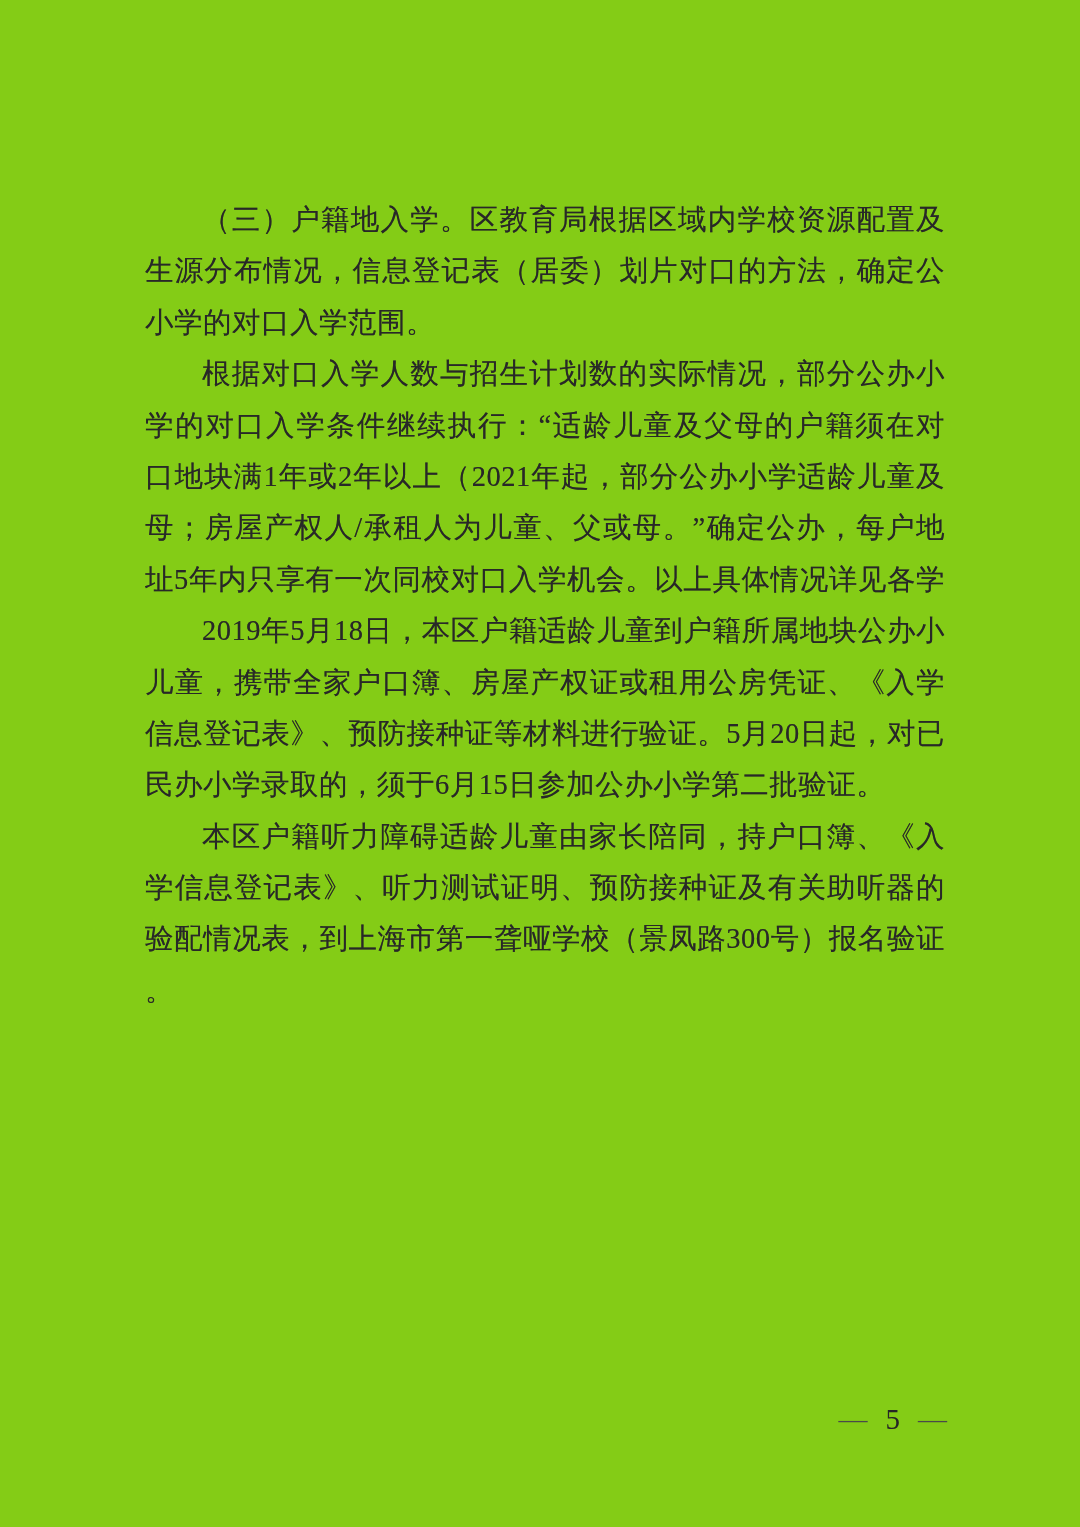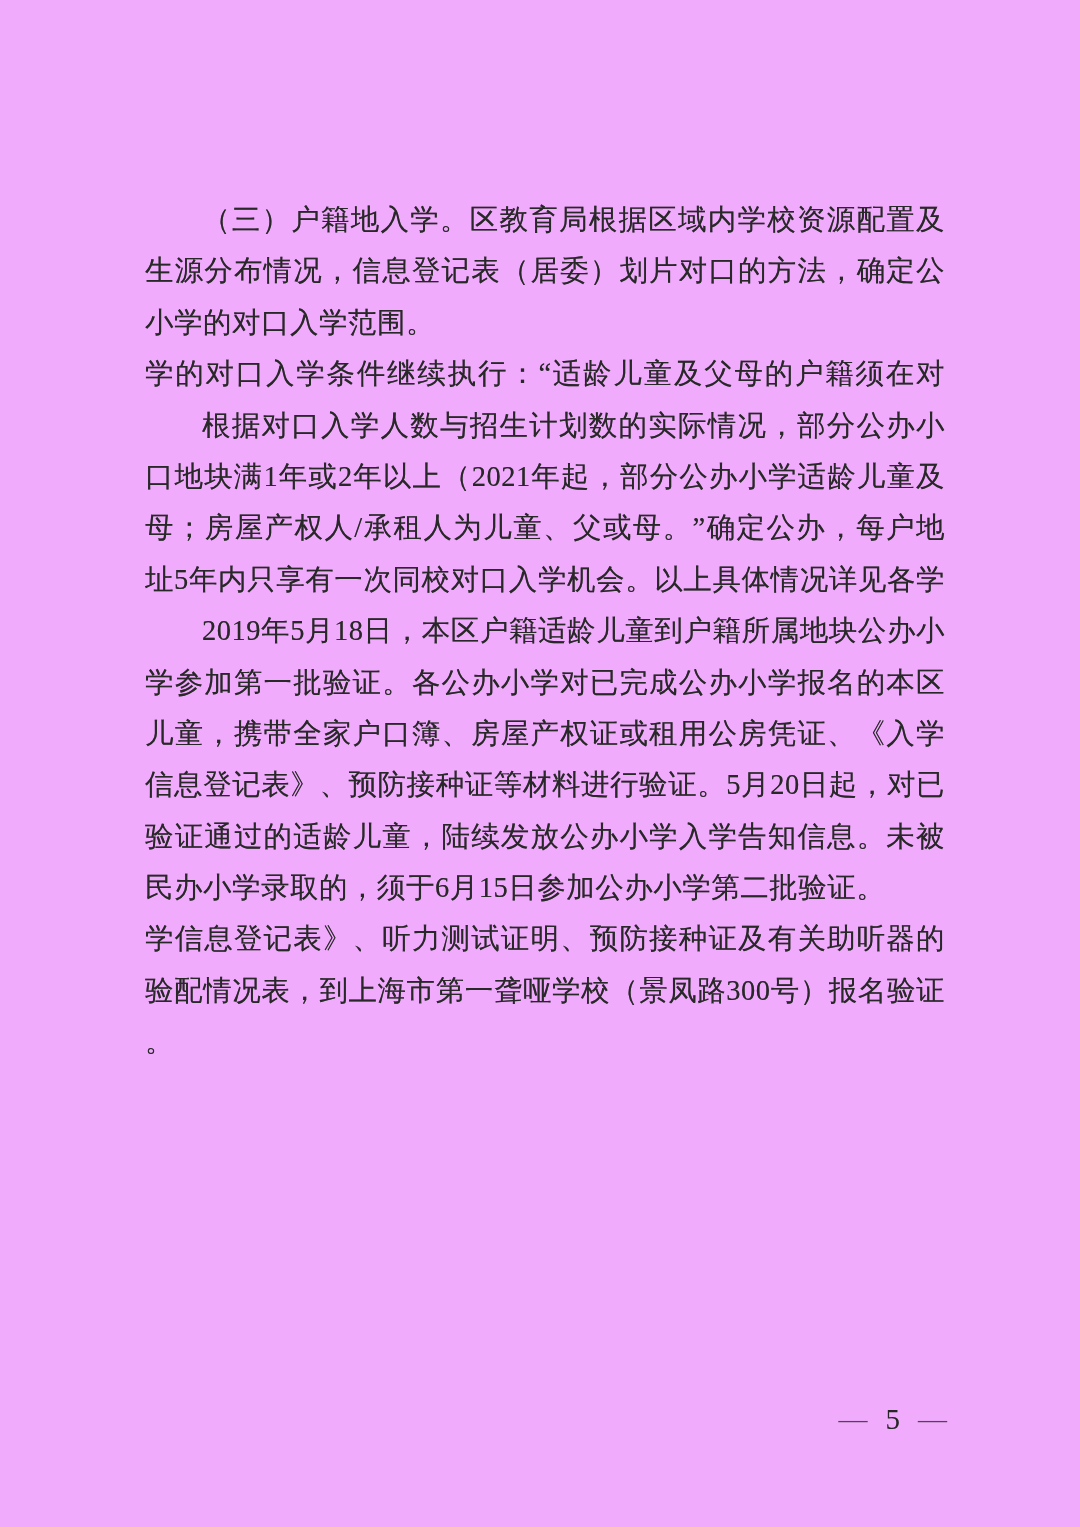--- a/index.html
+++ b/index.html
@@ -1,20 +1,20 @@
 <!DOCTYPE html>
 <html><head>
 <meta charset="utf-8">
 <style>
   html, body { margin: 0; padding: 0; }
   .page {
     position: relative;
     width: 1080px;
     height: 1527px;
-    background: #f0abfc;
+    background: #84cc16;
     font-family: "Liberation Serif", "DejaVu Serif", serif;
     color: #282828;
     overflow: hidden;
   }
   .content {
     position: absolute;
     left: 145px;
     top: 194px;
     width: 800px;
   }
@@ -50,37 +50,36 @@
 <div class="page">
   <div class="content">
 
     <div class="paragraph">
       <div class="line indent">（三）户籍地入学。区教育局根据区域内学校资源配置及</div>
       <div class="line">生源分布情况，信息登记表（居委）划片对口的方法，确定公办</div>
       <div class="line last">小学的对口入学范围。</div>
     </div>
 
     <div class="paragraph">
+      <div class="line indent">根据对口入学人数与招生计划数的实际情况，部分公办小</div>
       <div class="line">学的对口入学条件继续执行：“适龄儿童及父母的户籍须在对</div>
-      <div class="line indent">根据对口入学人数与招生计划数的实际情况，部分公办小</div>
       <div class="line">口地块满1年或2年以上（2021年起，部分公办小学适龄儿童及</div>
       <div class="line">母；房屋产权人/承租人为儿童、父或母。”确定公办，每户地</div>
       <div class="line">址5年内只享有一次同校对口入学机会。以上具体情况详见各学</div>
     </div>
 
     <div class="paragraph">
       <div class="line indent">2019年5月18日，本区户籍适龄儿童到户籍所属地块公办小</div>
-      <div class="line">学参加第一批验证。各公办小学对已完成公办小学报名的本区</div>
       <div class="line">儿童，携带全家户口簿、房屋产权证或租用公房凭证、《入学</div>
       <div class="line">信息登记表》、预防接种证等材料进行验证。5月20日起，对已</div>
-      <div class="line">验证通过的适龄儿童，陆续发放公办小学入学告知信息。未被</div>
       <div class="line last">民办小学录取的，须于6月15日参加公办小学第二批验证。</div>
     </div>
 
     <div class="paragraph">
+      <div class="line indent">本区户籍听力障碍适龄儿童由家长陪同，持户口簿、《入</div>
       <div class="line">学信息登记表》、听力测试证明、预防接种证及有关助听器的</div>
       <div class="line">验配情况表，到上海市第一聋哑学校（景凤路300号）报名验证</div>
       <div class="line last">。</div>
     </div>
 
   </div>
 
   <div class="footer">
     <span class="dash">—</span>
     <span class="num">5</span>

